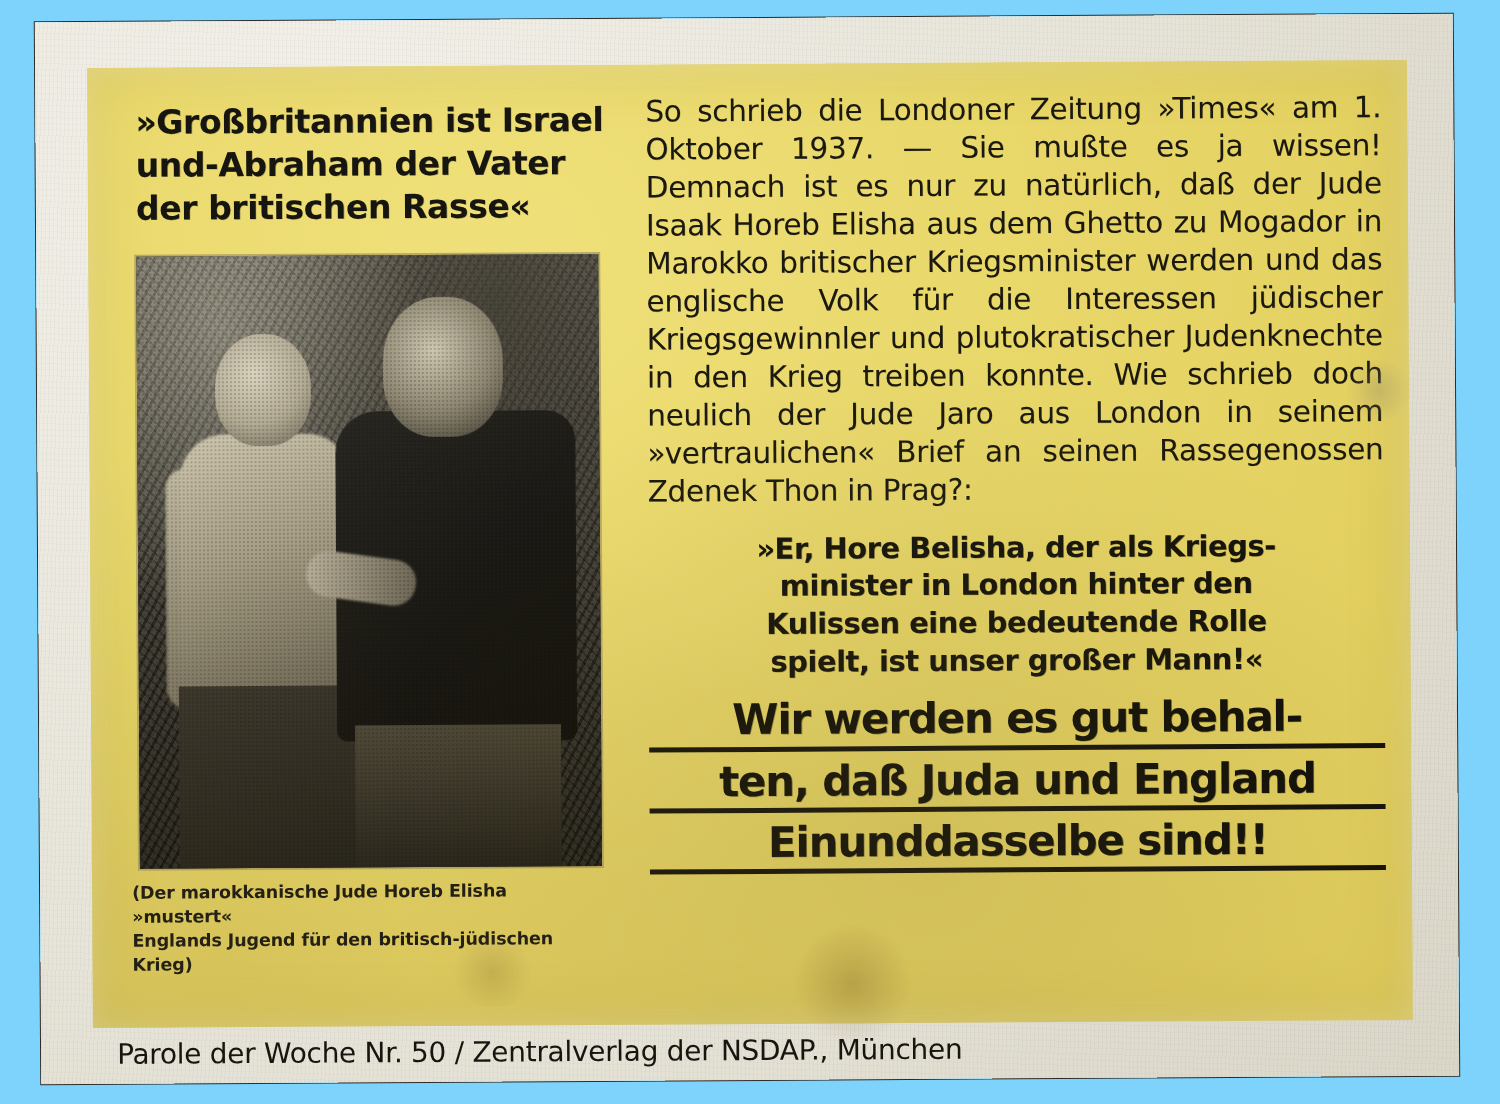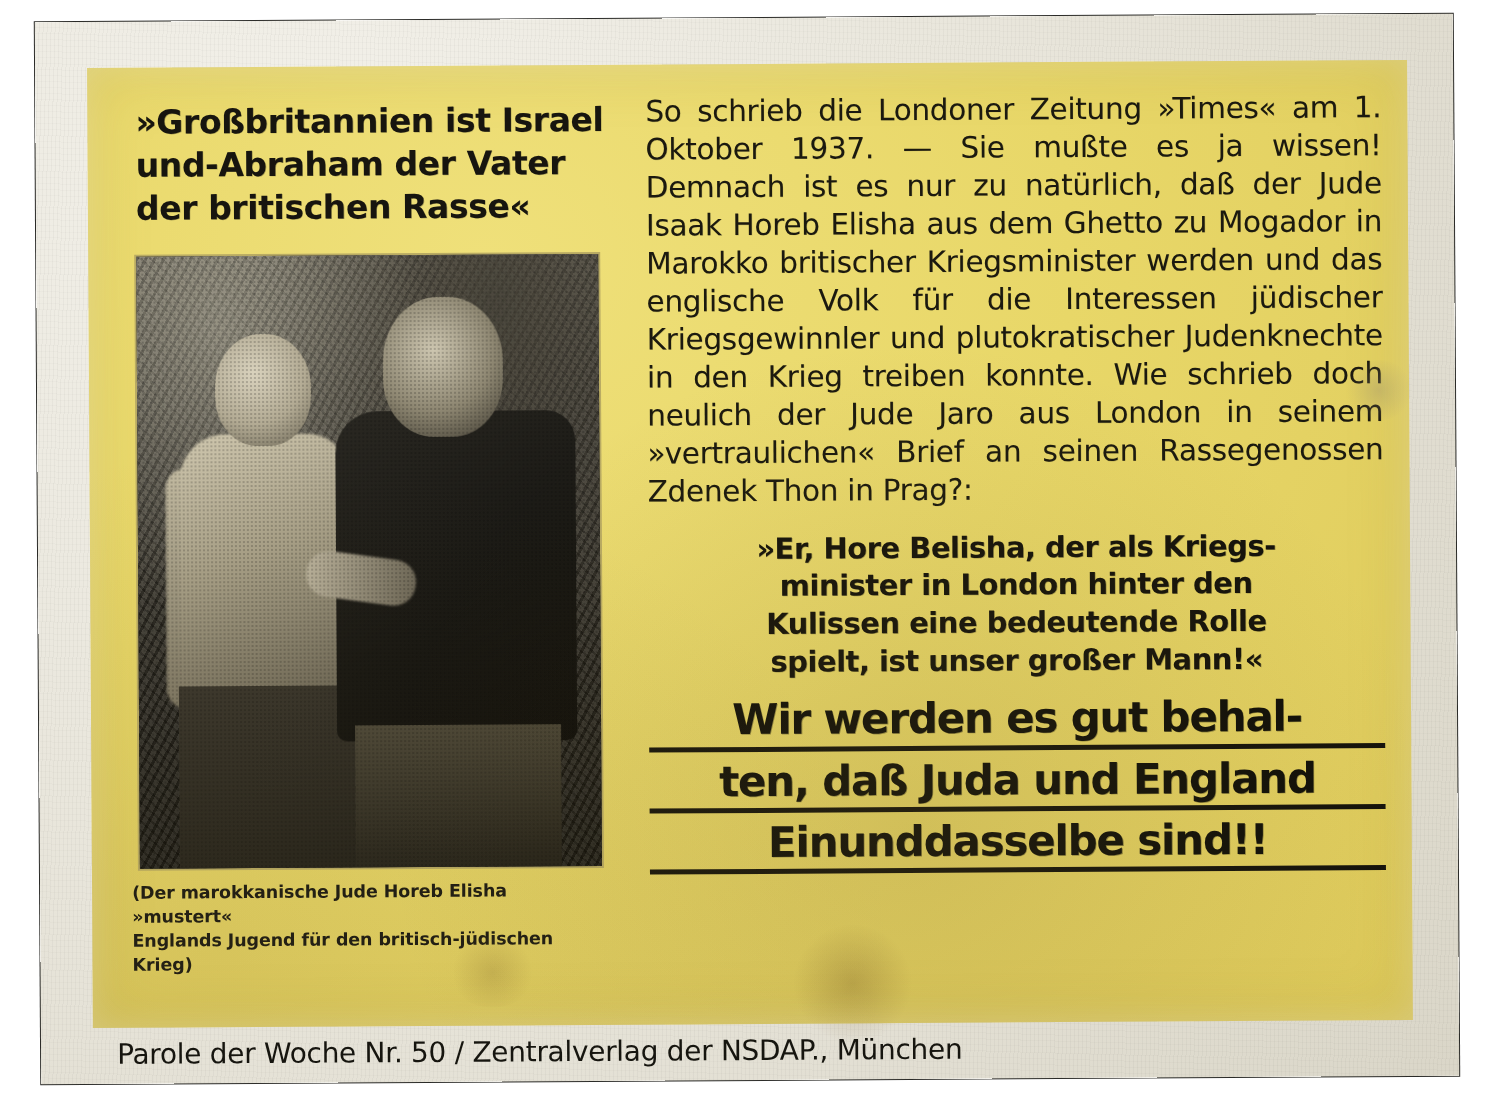--- a/index.html
+++ b/index.html
@@ -11,21 +11,21 @@
     width: 1500px;
     height: 1104px;
     overflow: hidden;
     font-family: "DejaVu Sans", sans-serif;
   }
 
   #poster-root {
     position: relative;
     width: 1500px;
     height: 1104px;
-    background: #ffffff;
+    background: #7dd3fc;
   }
 
   
   .card-paper {
     position: absolute;
     left: 38px;
     top: 18px;
     width: 1418px;
     height: 1062px;
     background:

